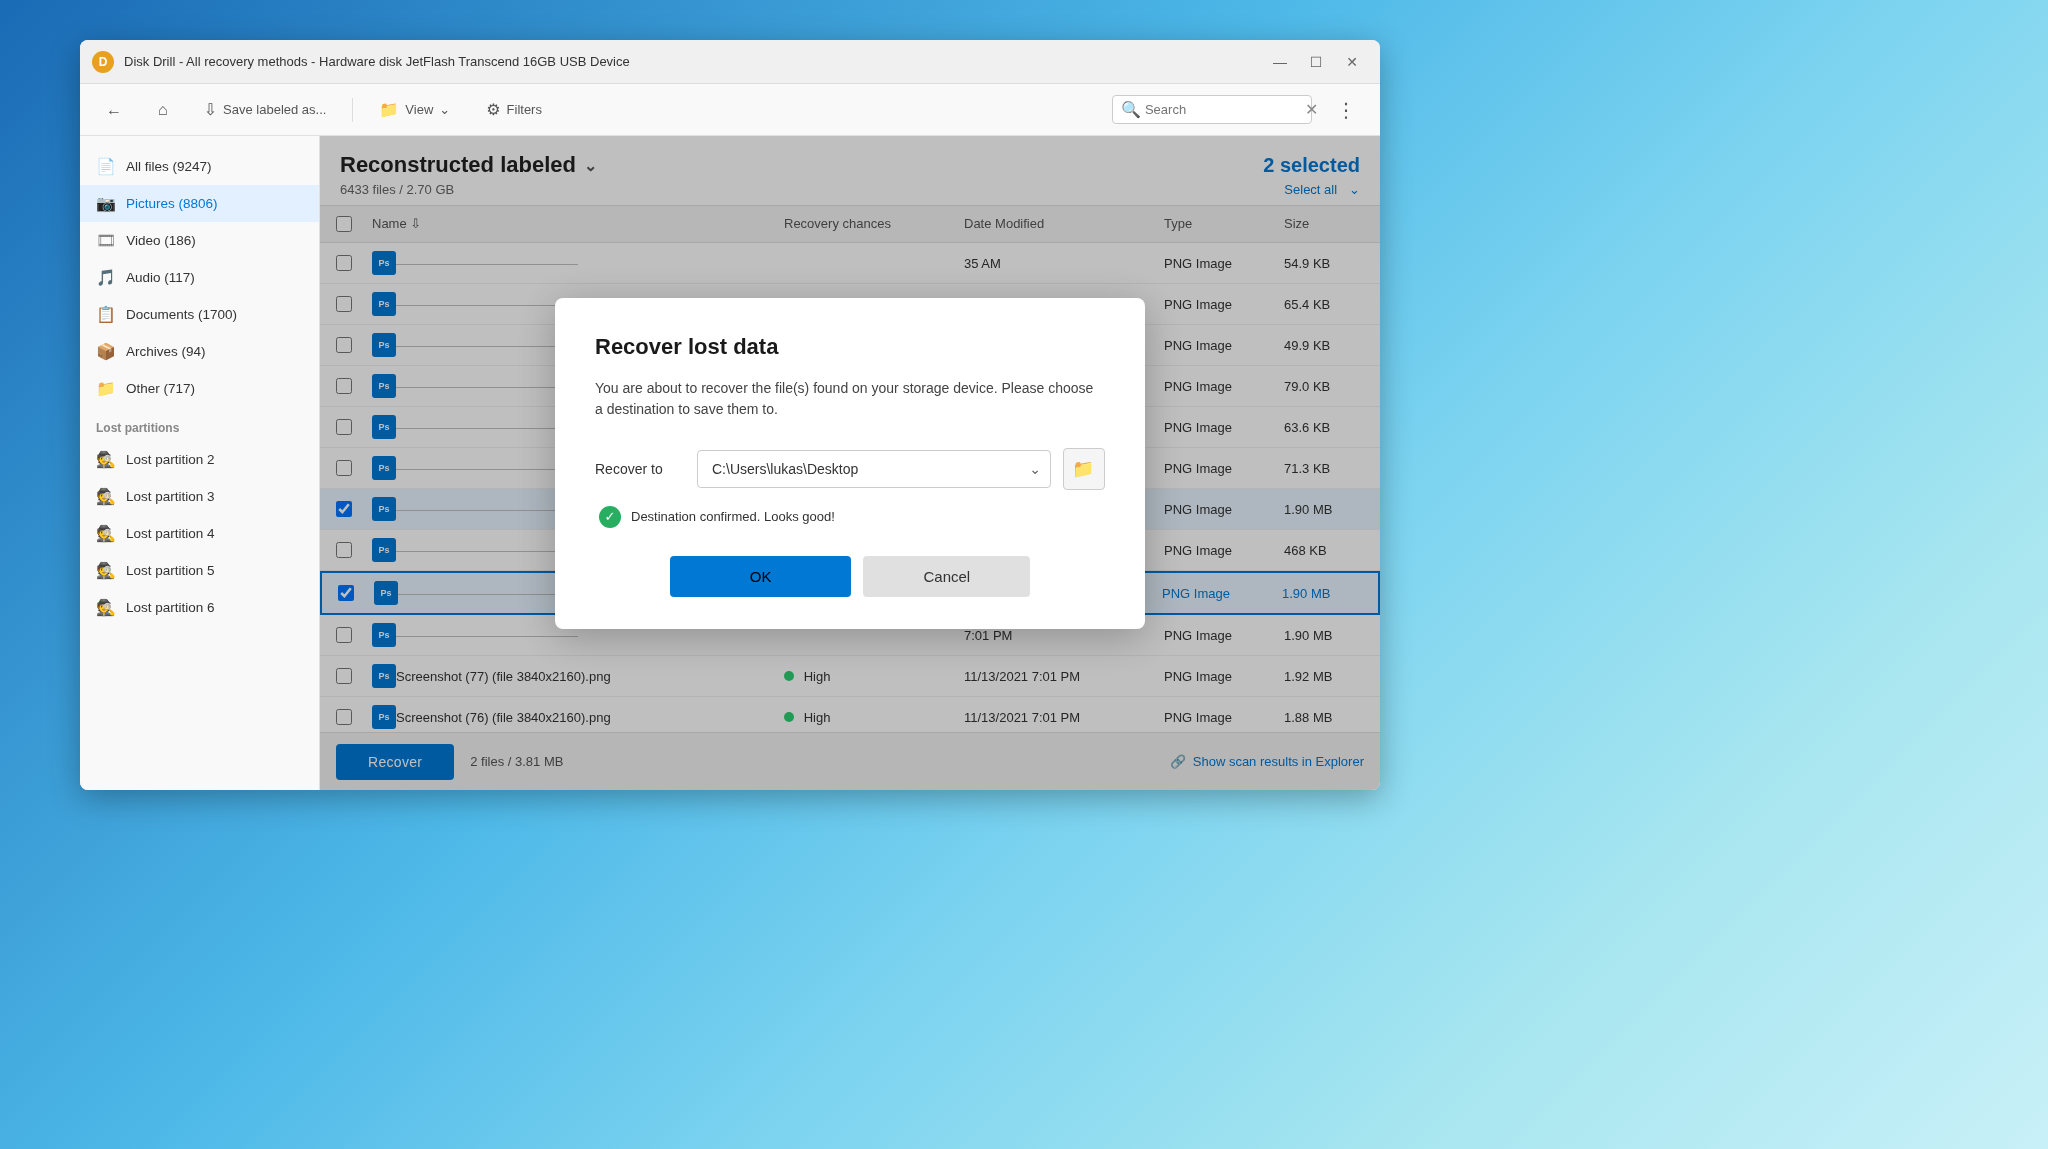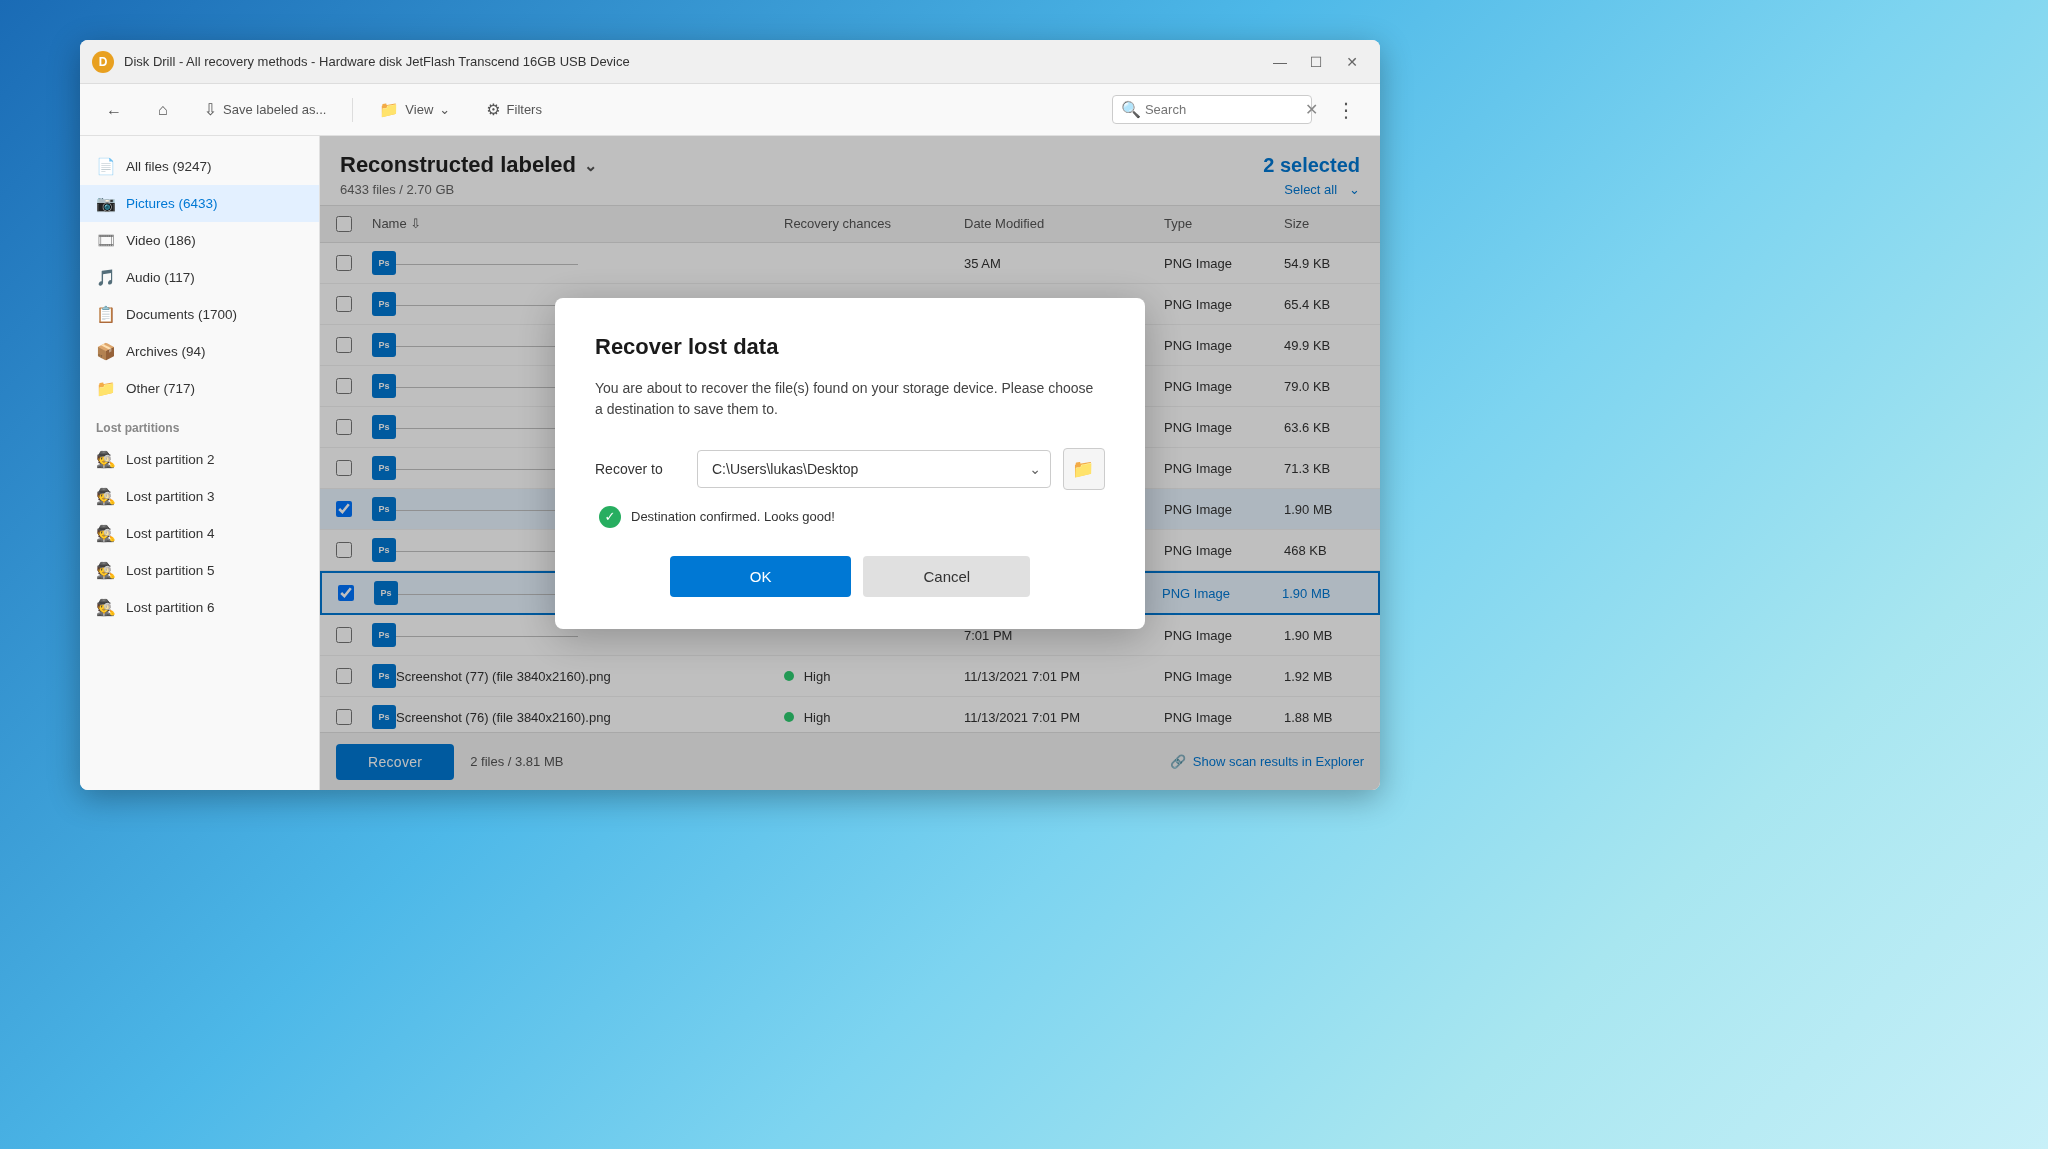--- a/index.html
+++ b/index.html
@@ -369,21 +369,21 @@
       display: flex; align-items: center; justify-content: center;
       color: white; font-size: 13px; flex-shrink: 0;
     }
     .modal-actions {
       display: flex;
       gap: 12px;
       justify-content: center;
     }
     .modal-ok-btn {
       background: #0078d4;
-      color: #ffffff;
+      color: #000000;
       border: none;
       padding: 12px 80px;
       border-radius: 4px;
       font-size: 15px;
       font-weight: 500;
       cursor: pointer;
     }
     .modal-cancel-btn {
       background: #e0e0e0;
       color: #333;
@@ -445,21 +445,21 @@
 
   <div class="main">
 
     <div class="sidebar">
       <div class="sidebar-item">
         <span class="sidebar-icon">📄</span>
         <span>All files (9247)</span>
       </div>
       <div class="sidebar-item active">
         <span class="sidebar-icon">📷</span>
-        <span>Pictures (6433)</span>
+        <span>Pictures (8806)</span>
       </div>
       <div class="sidebar-item">
         <span class="sidebar-icon">🎞</span>
         <span>Video (186)</span>
       </div>
       <div class="sidebar-item">
         <span class="sidebar-icon">🎵</span>
         <span>Audio (117)</span>
       </div>
       <div class="sidebar-item">

